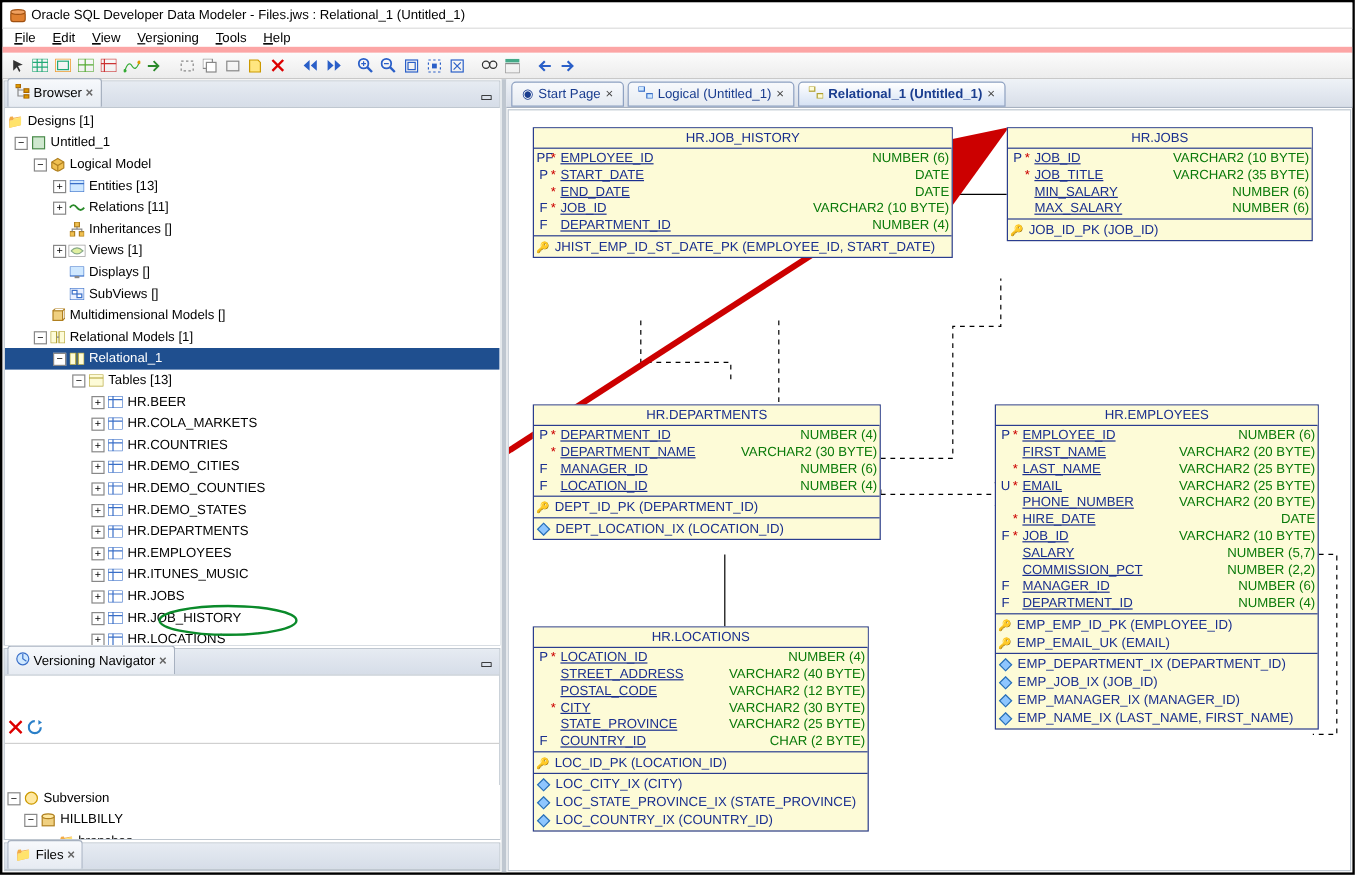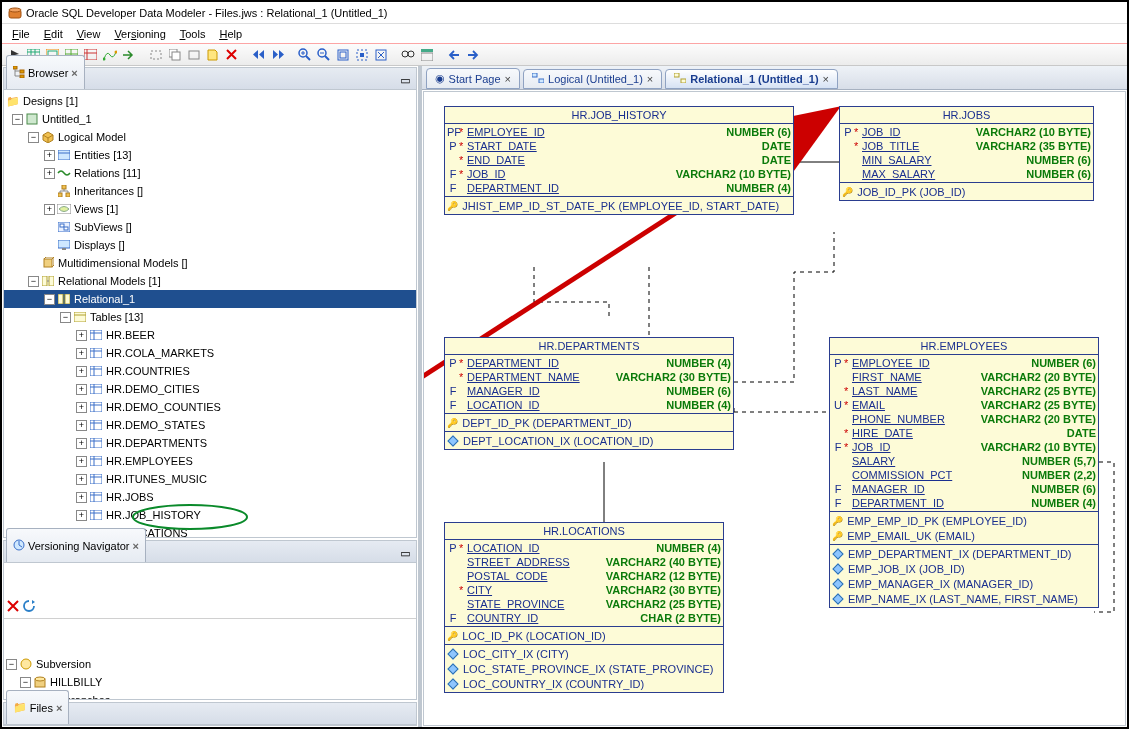--- a/index.html
+++ b/index.html
@@ -1,29 +1,29 @@
 <!DOCTYPE html>
 <html><head>
 <meta charset="utf-8">
 <style>
 * { box-sizing: border-box; margin: 0; padding: 0; font-family: "Segoe UI", Tahoma, sans-serif; font-size: 11px; }
 body { width: 1129px; height: 729px; background: #fff; border: 2px solid #000; overflow: hidden; position: relative; }
 .titlebar { height: 22px; background: #fff; display: flex; align-items: center; padding: 0 6px; border-bottom: 1px solid #ddd; }
 .titlebar-icon { width: 14px; height: 14px; margin-right: 4px; }
-.menubar { height: 20px; display: flex; align-items: center; padding: 0 10px; gap: 14px; border-bottom: 1px solid #fca5a5; }
+.menubar { height: 20px; display: flex; align-items: center; padding: 0 10px; gap: 14px; border-bottom: 5px solid #fca5a5; }
 .menubar span { text-decoration: underline; text-decoration-color: transparent; cursor: default; }
 .menubar span::first-letter { text-decoration: underline; }
 .toolbar { height: 22px; display: flex; align-items: center; padding: 0 4px; gap: 2px; border-bottom: 1px solid #c8c8c8; background: linear-gradient(#fcfcfc,#ececec); }
 .tb-sep { width: 6px; }
 .tb-btn { width: 17px; height: 17px; display:flex; align-items:center; justify-content:center; }
 .main { display: flex; height: calc(100% - 64px); }
 .left-col { width: 420px; display: flex; flex-direction: column; border-right: 4px solid #bfc7d0; }
 .panel { border: 1px solid #bfc7d0; margin: 1px; display: flex; flex-direction: column; min-height: 0; }
 .panel-tabs { height: 22px; background: linear-gradient(#e6ebf2,#d6dde8); border-bottom: 1px solid #bfc7d0; display: flex; align-items: flex-end; padding-left: 2px; }
-.panel-tab { background: linear-gradient(#f7f9fc,#e6ebf2); border: 1px solid #a7b1c0; border-bottom: none; border-radius: 3px 3px 0 0; padding: 2px 6px; display: flex; align-items: center; gap: 3px; height: 34px; margin-right: 2px; }
+.panel-tab { background: linear-gradient(#f7f9fc,#e6ebf2); border: 1px solid #a7b1c0; border-bottom: none; border-radius: 3px 3px 0 0; padding: 2px 6px; display: flex; align-items: center; gap: 3px; height: 24px; margin-right: 2px; }
 .panel-tab .x { color: #666; font-weight: bold; }
 .panel-tool { margin-left: auto; margin-right: 2px; display:flex; gap:2px; }
 .tree { overflow: auto; flex: 1; background: #fff; padding: 2px 0; }
 .tree-row { display: flex; align-items: center; height: 18px; white-space: nowrap; }
 .tree-row.sel { background: #1f4f8f; color: #fff; }
 .exp { width: 11px; height: 11px; border: 1px solid #888; display: inline-flex; align-items: center; justify-content: center; margin-right: 2px; font-size: 9px; line-height: 1; background: #fff; color:#000; }
 .sp { display: inline-block; }
 .ticon { width: 14px; height: 14px; margin-right: 3px; display:inline-flex; align-items:center; justify-content:center; }
 .right-col { flex: 1; display: flex; flex-direction: column; min-width: 0; }
 .editor-tabs { height: 24px; background: linear-gradient(#eef2f7,#d8dee8); border-bottom: 1px solid #a7b1c0; display: flex; align-items: flex-end; padding: 0 4px; }
@@ -31,21 +31,21 @@
 .ed-tab.active { background: linear-gradient(#fff,#d6e2f4); }
 .ed-tab .x { color: #444; }
 .canvas { flex: 1; background: #fff; position: relative; overflow: hidden; border: 1px solid #bfc7d0; margin: 1px; }
 .entity { position: absolute; background: #fdfbd7; border: 1px solid #2a3d8f; font-size: 10px; }
 .entity-title { background: #fdfbd7; text-align: center; color: #1a2f8f; font-weight: normal; padding: 2px 0; border-bottom: 1px solid #2a3d8f; font-size: 11px; }
 .cols { padding: 1px 2px; }
 .colrow { display: flex; height: 14px; align-items: center; }
 .cflag { width: 12px; color: #1a2f8f; text-align: center; }
 .cstar { width: 8px; color: #c00; }
 .cname { flex: 1; color: #1a2f8f; text-decoration: underline; }
-.ctype { color: #0a7a0a; margin-left: 8px; font-weight: bold; }
+.ctype { color: #0a7a0a; margin-left: 8px; }
 .sect { border-top: 1px solid #2a3d8f; padding: 1px 2px; }
 .idxrow, .pkrow { display: flex; align-items: center; height: 15px; color: #1a2f8f; }
 .key { color: #c9a000; margin-right: 4px; font-size: 9px; }
 .idx { width: 8px; height: 8px; transform: rotate(45deg); background: #8ec6ff; border: 1px solid #2b6fb3; margin: 0 6px 0 2px; }
 .ver-tools { display:flex; gap:4px; padding:3px; border-bottom:1px solid #d0d0d0; }
 svg.overlay { position:absolute; top:0; left:0; pointer-events:none; }
 </style>
 </head>
 <body>
 
@@ -298,36 +298,36 @@
                 <rect width="14" height="10" fill="#fff" stroke="#888"></rect>
                 <path d="M2,5 Q7,0 12,5 Q7,10 2,5" fill="#e0f0a0" stroke="#8a8"></path>
               </svg>
             </span>
             <span>Views [1]</span>
           </div>
         <div class="tree-row">
             <span class="sp" style="width:53px"></span>
             <span class="ticon">
               <svg width="12" height="10">
+                <rect width="12" height="8" fill="#cfe8ff" stroke="#3a6fc8"></rect>
+                <rect x="4" y="8" width="4" height="2" fill="#888"></rect>
+              </svg>
+            </span>
+            <span>Displays []</span>
+          </div>
+        <div class="tree-row">
+            <span class="sp" style="width:53px"></span>
+            <span class="ticon">
+              <svg width="12" height="10">
                 <rect width="12" height="10" fill="#e8f0ff" stroke="#3a6fc8"></rect>
                 <rect x="2" y="2" width="4" height="3" fill="#fff" stroke="#3a6fc8"></rect>
                 <rect x="6" y="5" width="4" height="3" fill="#fff" stroke="#3a6fc8"></rect>
               </svg>
             </span>
             <span>SubViews []</span>
-          </div>
-        <div class="tree-row">
-            <span class="sp" style="width:53px"></span>
-            <span class="ticon">
-              <svg width="12" height="10">
-                <rect width="12" height="8" fill="#cfe8ff" stroke="#3a6fc8"></rect>
-                <rect x="4" y="8" width="4" height="2" fill="#888"></rect>
-              </svg>
-            </span>
-            <span>Displays []</span>
           </div>
         <div class="tree-row">
             <span class="sp" style="width:37px"></span>
             <span class="ticon">
               <svg width="12" height="12">
                 <rect x="2" y="2" width="8" height="8" fill="#f0d080" stroke="#b08020"></rect>
                 <path d="M2,2 L4,0 L12,0 L10,2 M10,10 L12,8 L12,0" fill="none" stroke="#b08020"></path>
               </svg>
             </span>
             <span>Multidimensional Models []</span>

